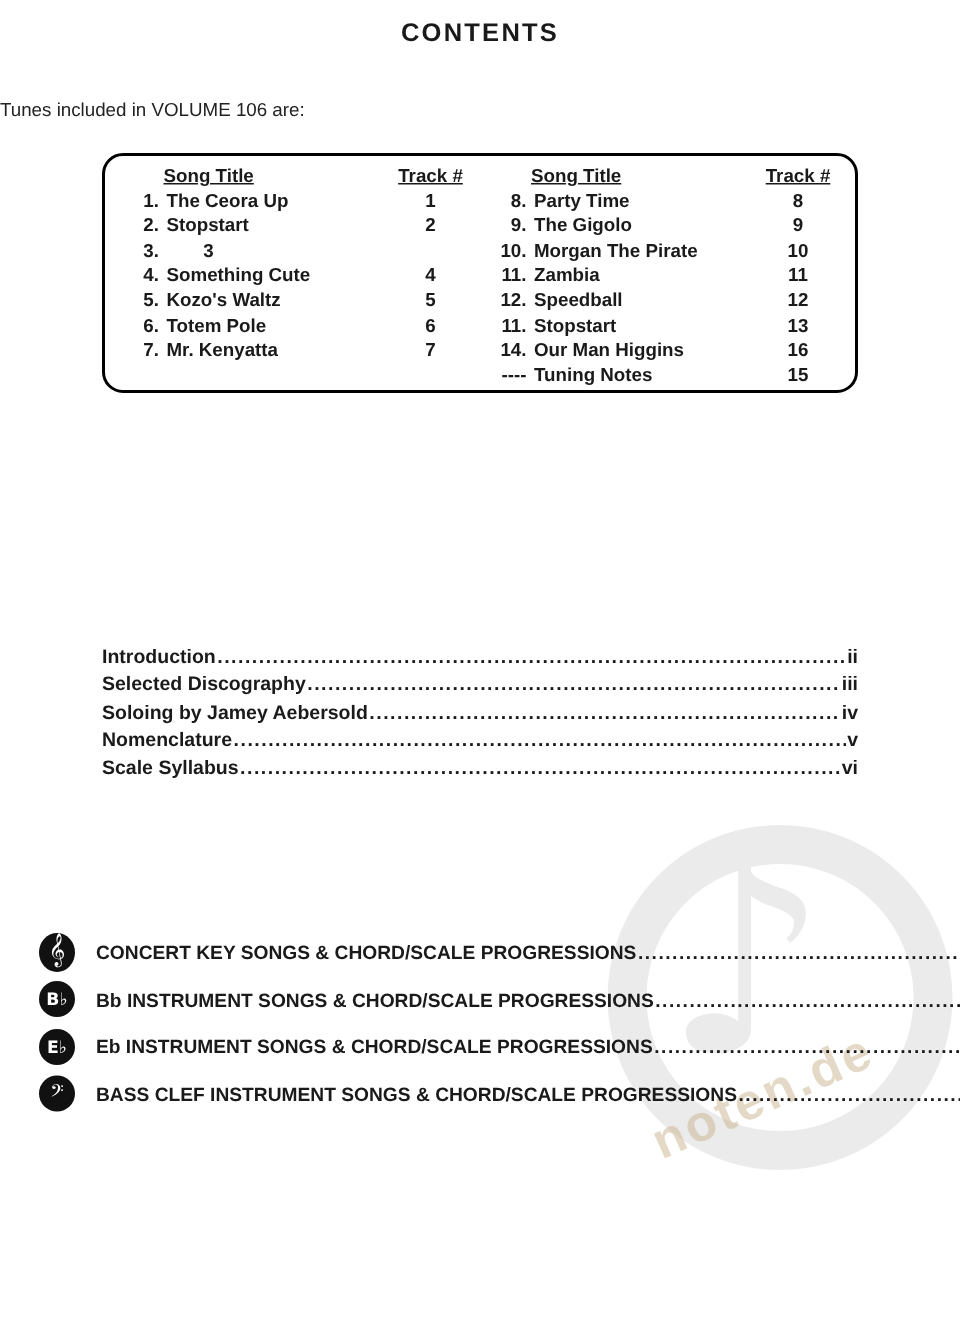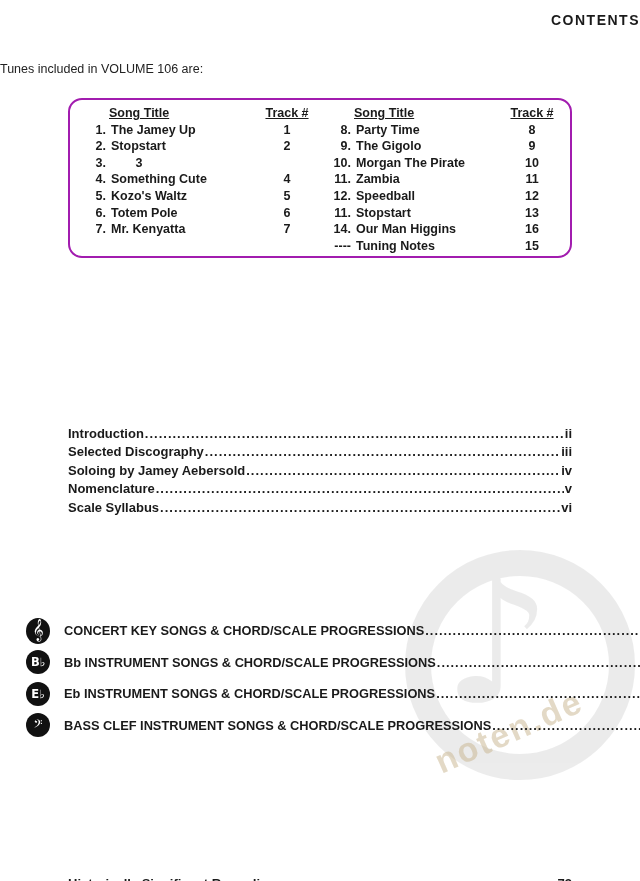--- a/index.html
+++ b/index.html
@@ -11,25 +11,25 @@
   .abs{position:absolute;}
   .z{position:relative;z-index:2;}
 
   
   .watermark{position:absolute;left:395px;top:550px;width:250px;height:250px;z-index:1;opacity:.16;pointer-events:none;}
   .watermark .wm-circle{position:absolute;left:10px;top:0;width:230px;height:230px;border:26px solid #8a8a8a;border-radius:50%;box-sizing:border-box;}
   .watermark .wm-note{position:absolute;left:48px;top:8px;font-family:"DejaVu Sans",sans-serif;font-size:170px;color:#8a8a8a;line-height:1;}
   .wm-text{position:absolute;left:430px;top:712px;z-index:1;transform:rotate(-24deg);font-weight:bold;font-size:34px;letter-spacing:2px;color:#c8b58f;opacity:.5;pointer-events:none;font-family:"Liberation Sans",sans-serif;}
 
   
-  .title{top:12px;left:0;width:100%;text-align:right;font-size:14px;font-weight:bold;letter-spacing:1.5px;}
+  .title{top:12px;left:0;width:100%;text-align:center;font-size:17px;font-weight:bold;letter-spacing:1.5px;}
   .subtitle{top:46px;left:0;width:100%;font-size:12.5px;color:#222;}
 
   
-  .song-box{top:68px;left:68px;width:504px;height:160px;border:2px solid #a21caf;border-radius:14px;box-sizing:border-box;
+  .song-box{top:68px;left:68px;width:504px;height:160px;border:2px solid #000000;border-radius:14px;box-sizing:border-box;
     display:flex;padding:5px 10px 4px 10px;gap:10px;background:#fff;}
   .song-col{flex:1;display:flex;flex-direction:column;font-size:12.5px;font-weight:bold;line-height:16.6px;}
   .song-header,.song-row{display:flex;align-items:baseline;}
   .h-song{flex:1;margin-left:29px;text-decoration:underline;}
   .h-track{width:56px;text-align:center;text-decoration:underline;}
   .song-num{width:26px;text-align:right;margin-right:5px;white-space:nowrap;}
   .song-name{flex:1;white-space:nowrap;}
   .song-track{width:56px;text-align:center;}
 
   
@@ -68,21 +68,21 @@
 
   <div class="abs song-box z">
     <div class="song-col">
       <div class="song-header">
         <span class="h-song">Song Title</span>
         <span class="h-track">Track #</span>
       </div>
       <div id="song-col-left">
           <div class="song-row">
             <span class="song-num">1.</span>
-            <span class="song-name">The Jamey Up</span>
+            <span class="song-name">The Ceora Up</span>
             <span class="song-track">1</span>
           </div>
           <div class="song-row">
             <span class="song-num">2.</span>
             <span class="song-name">Stopstart</span>
             <span class="song-track">2</span>
           </div>
           <div class="song-row">
             <span class="song-num">3.</span>
             <span class="song-track">3</span>

